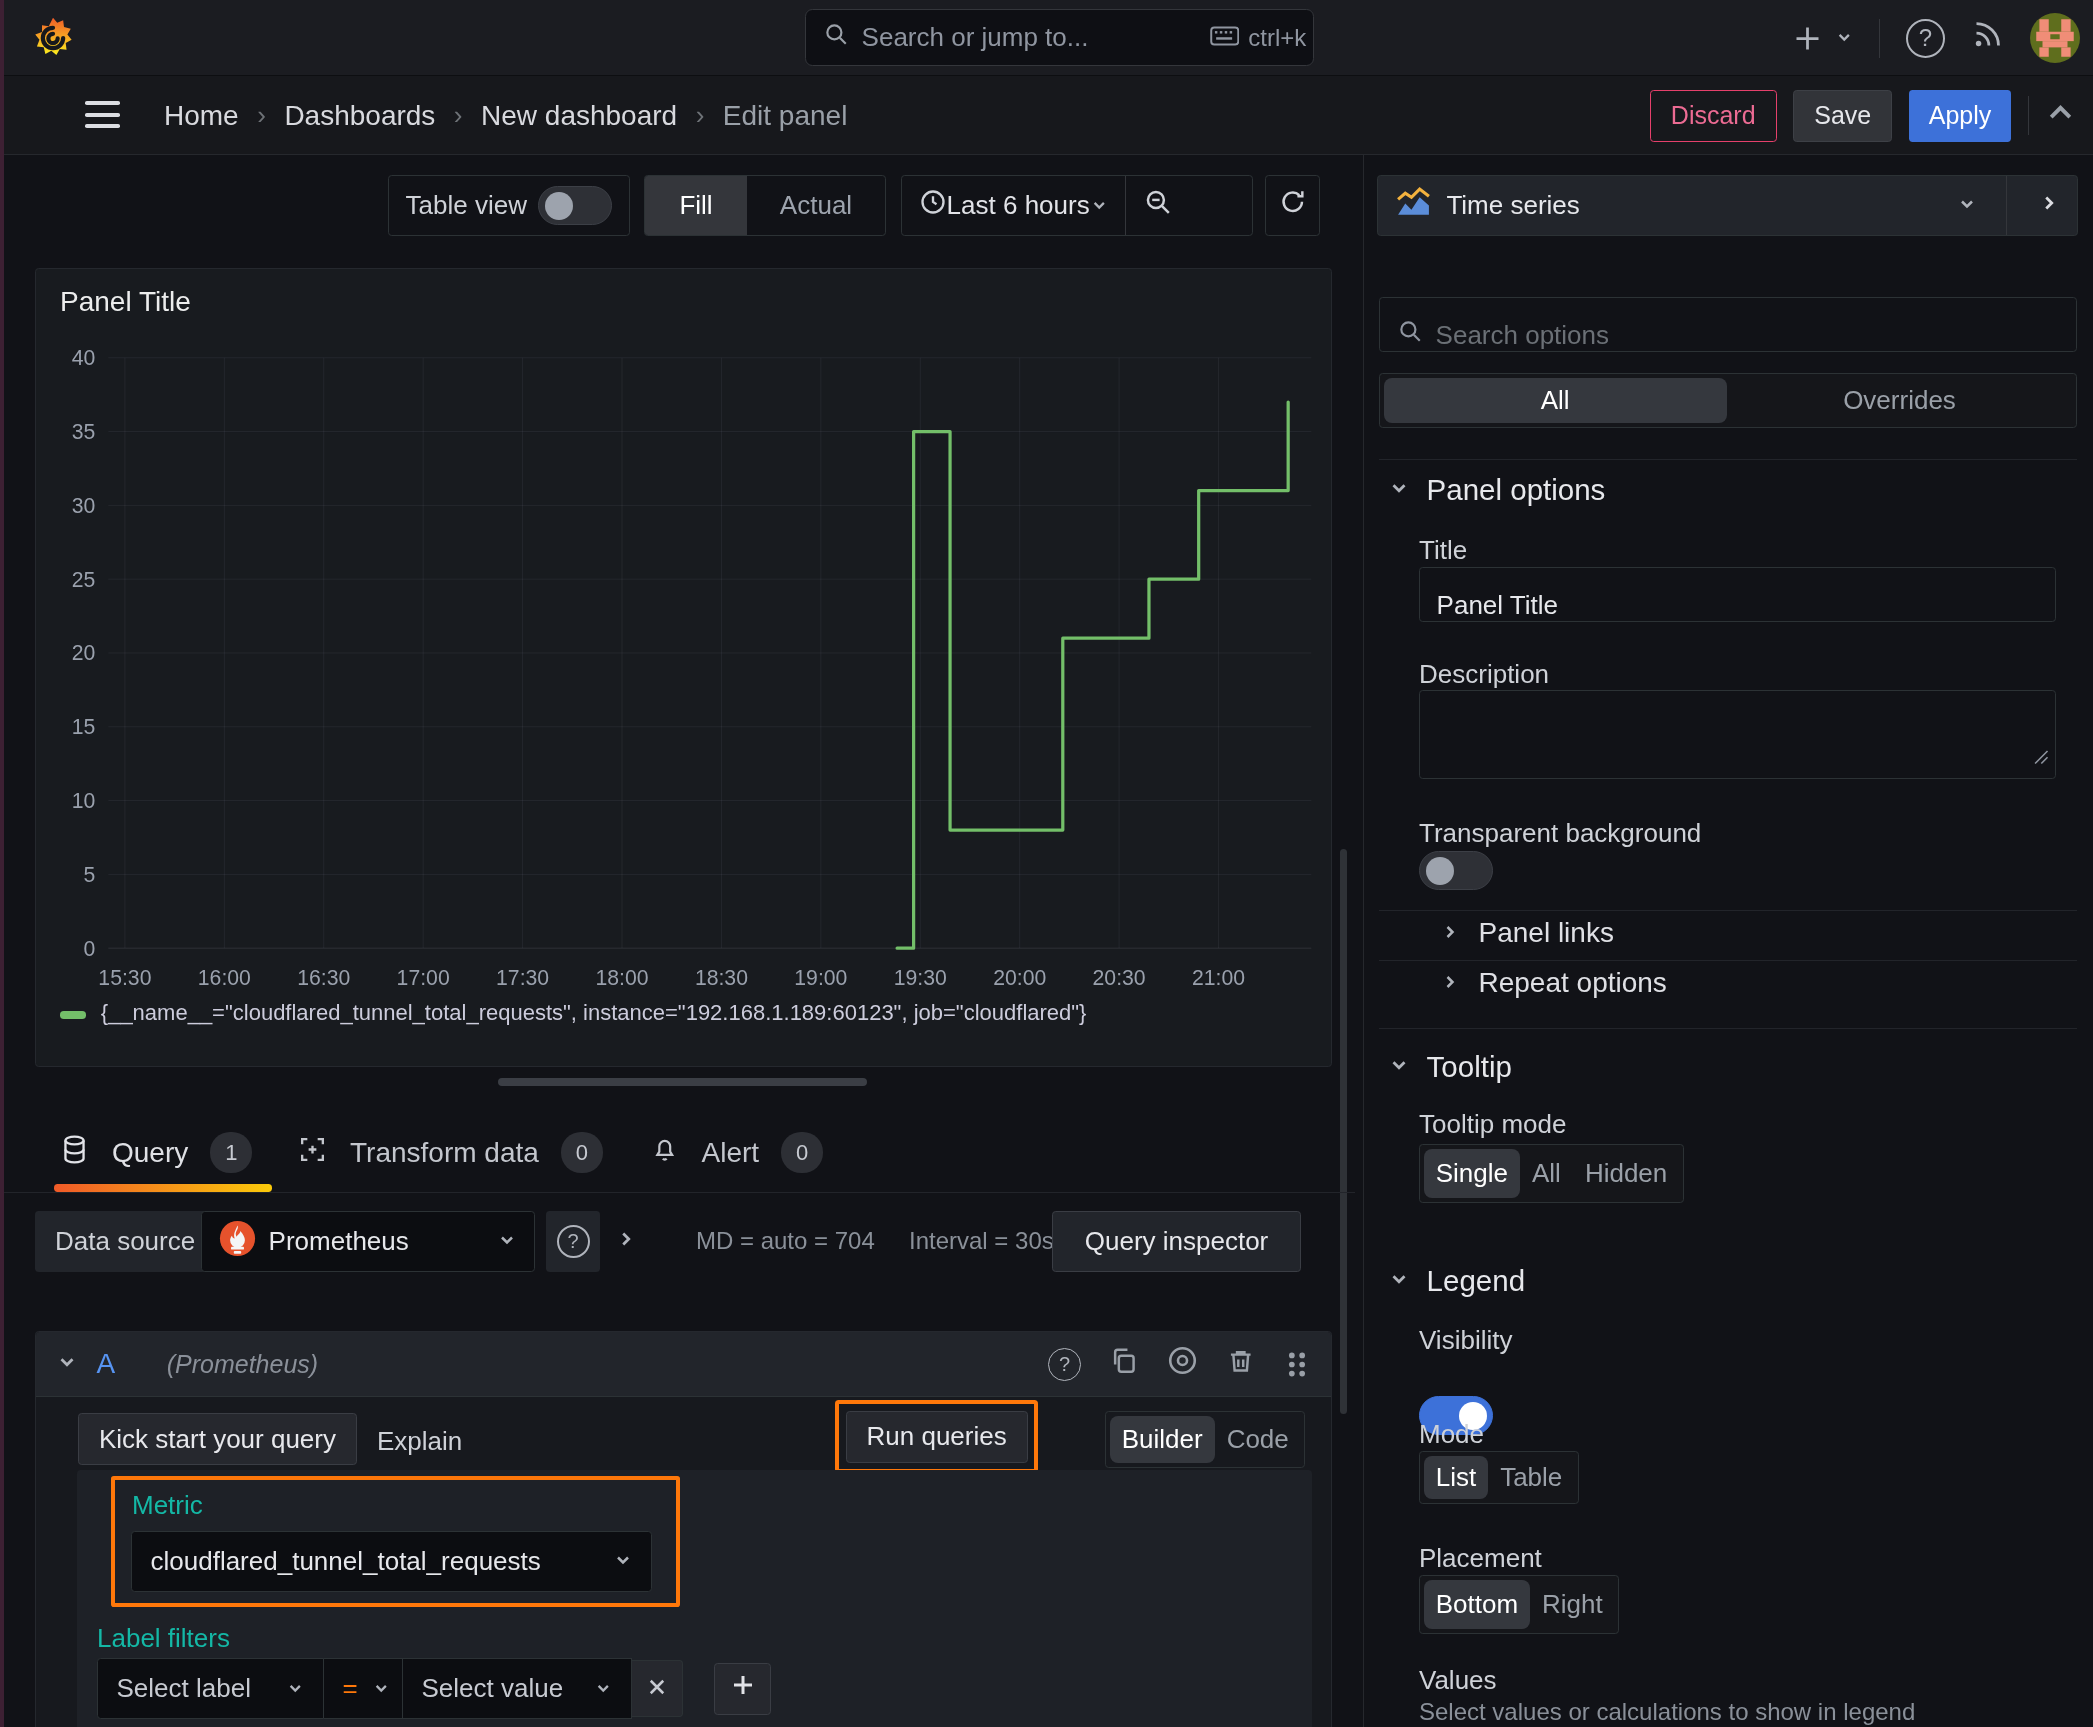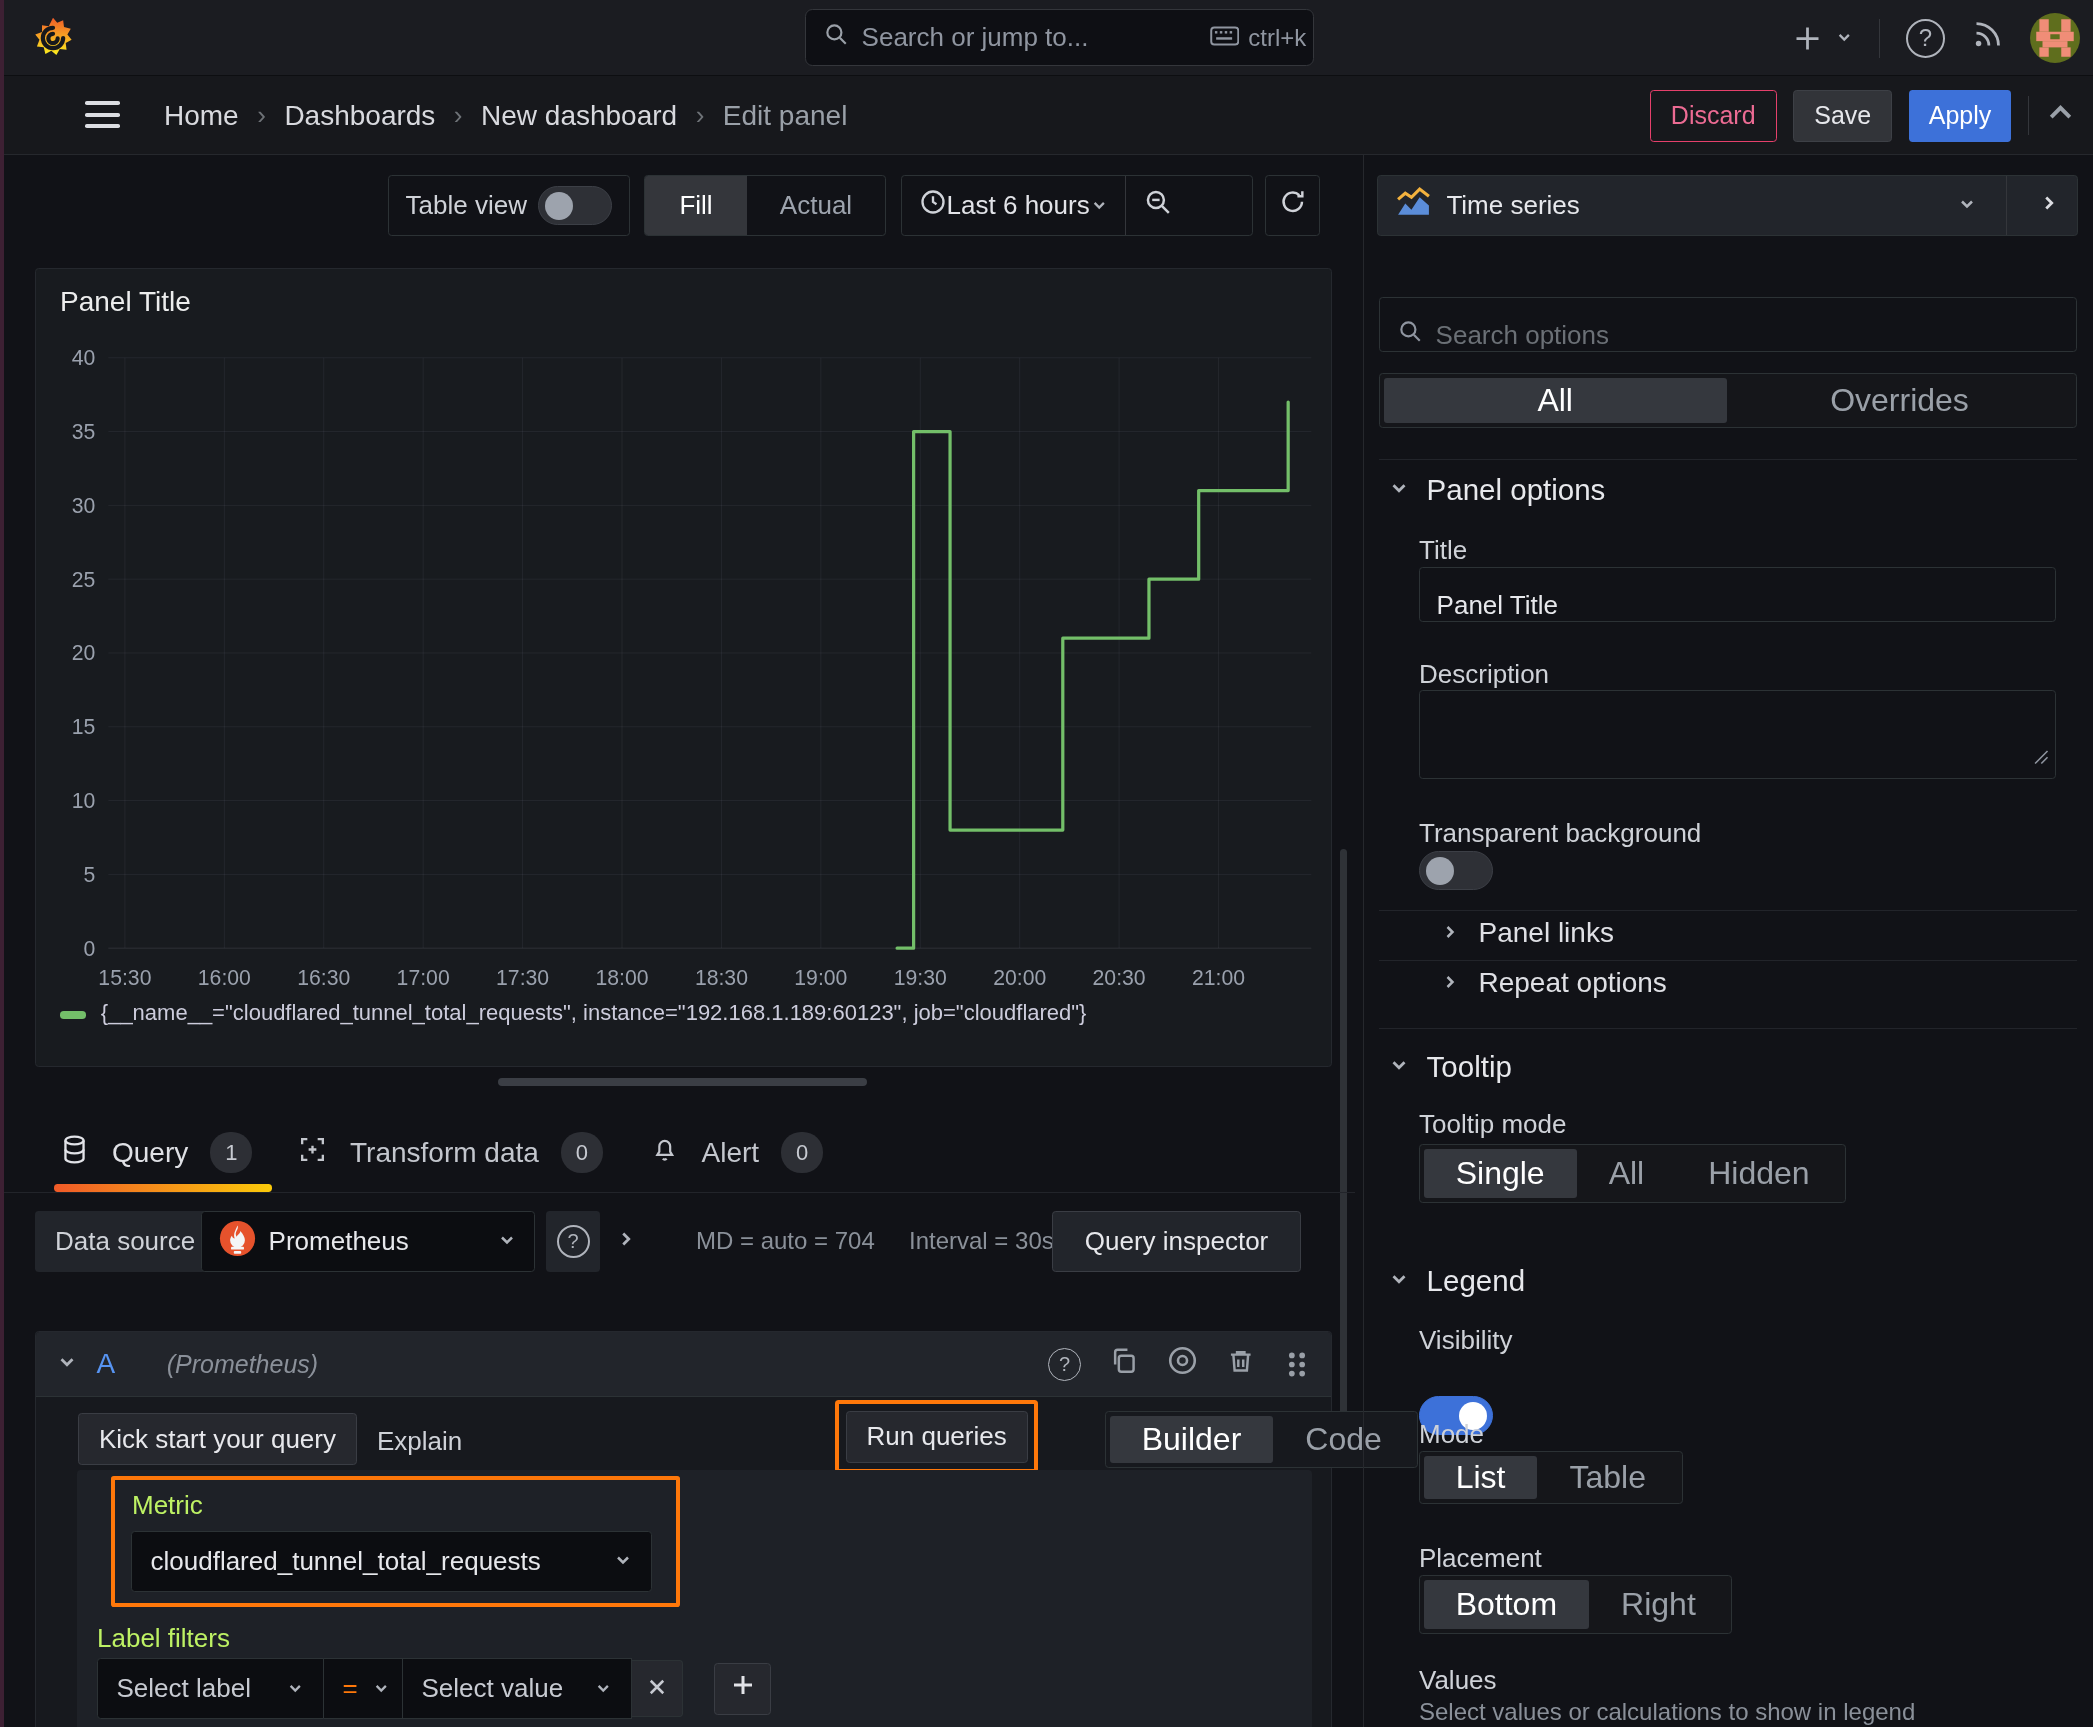--- a/index.html
+++ b/index.html
@@ -93,42 +93,42 @@
   .qhead{left:0;top:0;width:100%;height:65px;background:var(--chip);border-bottom:0.9px solid var(--border);
     border-radius:3.7px 3.7px 0 0;display:flex;align-items:center;padding:0 20px;gap:18.5px}
   .refid{color:var(--blue-text);font-size:28px;font-weight:500}
   .dshint{color:#8a9099;font-style:italic;font-size:25px;margin-left:33px}
   .qicons{margin-left:auto;display:flex;align-items:center;gap:28px;color:#9aa0a8}
   .smallbtn{background:var(--chip2);border:0.9px solid #3a3d44;border-radius:3.7px;height:52px;
     display:flex;align-items:center;justify-content:center;font-size:26px;color:var(--bright);padding:0 20px;cursor:pointer}
   .hl{border:4.6px solid var(--orange);border-radius:3.7px;display:flex;align-items:center;justify-content:center;padding:6.5px}
   .builder{left:41px;top:138px;width:1235px;height:305px;background:#1e2127;border-radius:3.7px}
   .hl-metric{position:absolute;left:34px;top:5.5px;width:569px;height:131px;border:4.6px solid var(--orange);border-radius:2.8px}
-  .fieldlbl{font-size:26px;color:#bef264}
+  .fieldlbl{font-size:26px;color:#14b8a6}
   .ffield{background:var(--field);border:0.9px solid var(--border);border-radius:3.7px;height:61px;
     display:flex;align-items:center;padding:0 18.5px;gap:14.8px;font-size:26px;color:var(--bright);cursor:pointer}
   .opeq{color:var(--orange);font-size:26px}
   .xattach{background:#26282e;border:0.9px solid var(--border);border-left:none;border-radius:0 3.7px 3.7px 0;
     width:51px;height:57px;display:flex;align-items:center;justify-content:center;cursor:pointer;color:#c7cad1}
 
   
   .sidebar-border{left:1363px;top:155px;width:0.9px;height:1573px;background:var(--line)}
   .sb-divider{left:1379px;width:698px;height:0.9px;background:var(--divider)}
   .sechead{display:flex;align-items:center;gap:16.6px;cursor:pointer}
   .sechead .t{font-size:29.5px;color:var(--bright);font-weight:500}
   .collrow{display:flex;align-items:center;gap:18.5px;cursor:pointer}
   .collrow .t{font-size:28px;color:#dfe0e5;font-weight:500}
   .sb-label{font-size:26px;color:#cfd2d8}
   .sb-input{background:var(--bg);border:0.9px solid var(--border);border-radius:3.7px;height:55px;
     display:flex;align-items:flex-end;padding:0 16.6px;font-size:26px;color:var(--bright)}
   .sb-input input{flex:1;background:transparent;border:none;outline:none;color:var(--text);font-size:26px;font-family:inherit}
   .sb-input input::placeholder{color:#6b7076}
   .radio{border:0.9px solid var(--border);border-radius:3.7px;background:#15161a;display:flex;padding:3.7px;overflow:hidden}
-  .radio .opt{flex:none;display:flex;align-items:center;justify-content:center;font-size:32px;color:#9aa0a8;
-    height:100%;border-radius:3px;cursor:pointer;padding:0 32px}
+  .radio .opt{flex:none;display:flex;align-items:center;justify-content:center;font-size:26px;color:#9aa0a8;
+    height:100%;border-radius:8px;cursor:pointer;padding:0 12px}
   .radio .opt.active{background:#35383e;color:#fff}
   .helper{font-size:24px;color:#8a9099}
   .resize-corner{position:absolute;right:5.5px;bottom:5.5px}
 </style>
 </head>
 <body>
 
 <div class="screen">
   <div class="abs edge"></div>
 

